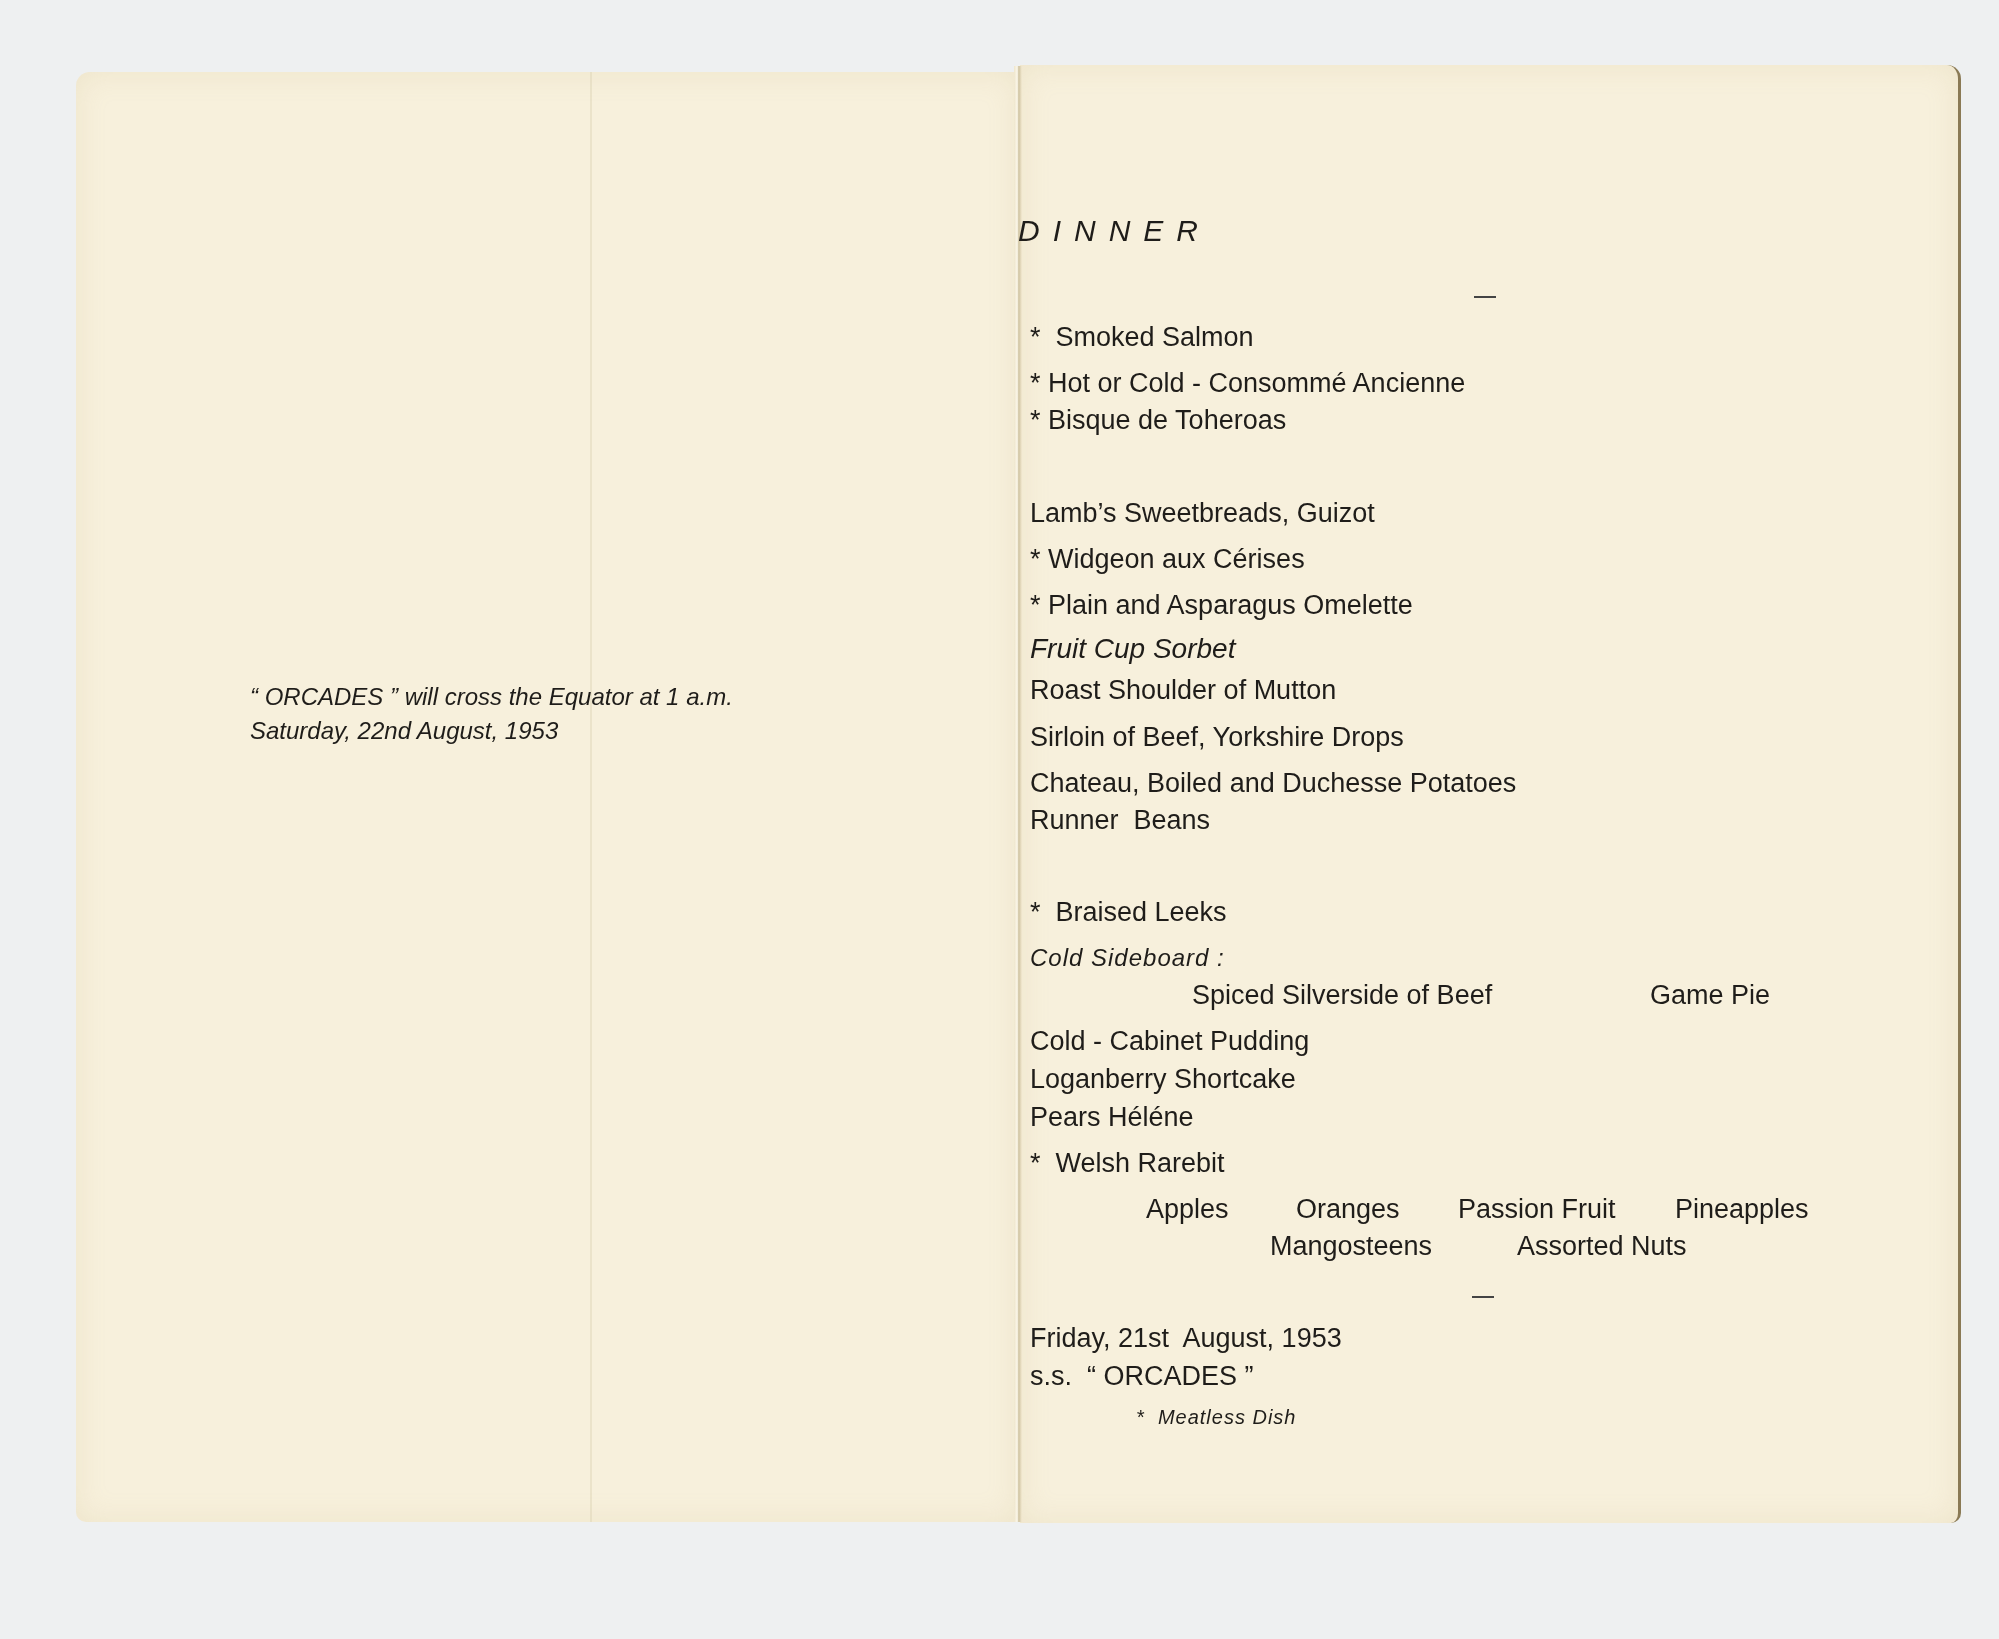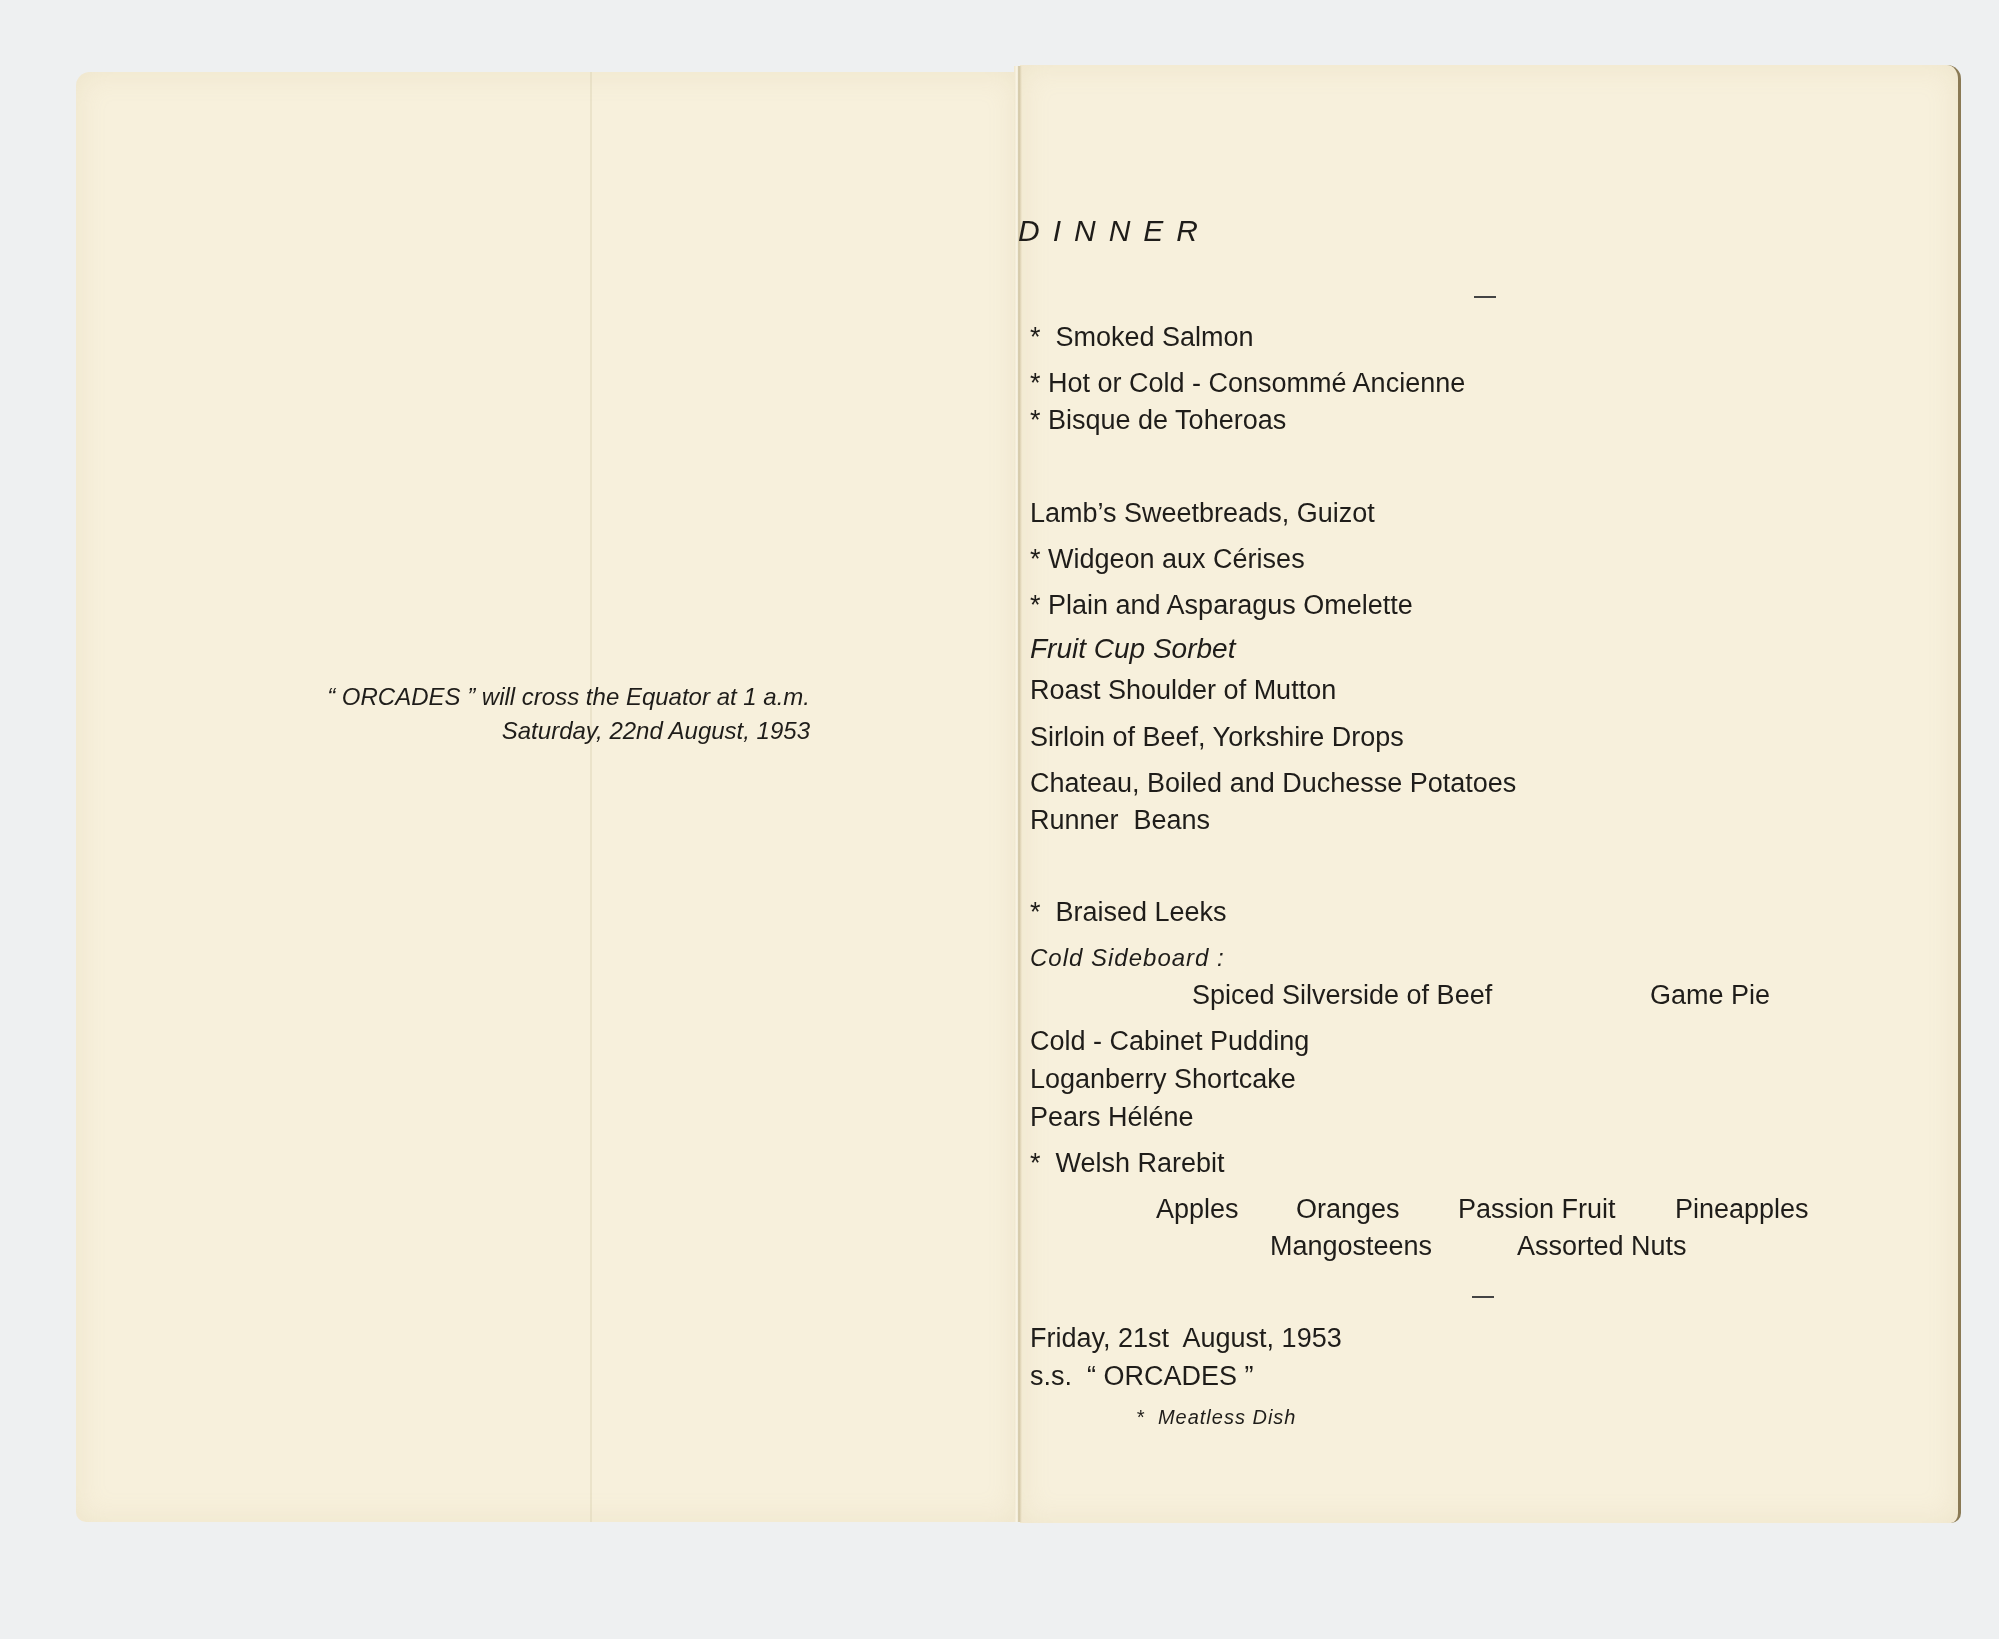--- a/index.html
+++ b/index.html
@@ -18,21 +18,21 @@
     border-right:3px solid #8a7a55; }
   .fold {
     position:absolute; left:1014px; top:66px; width:8px; height:1456px;
     background:linear-gradient(90deg,#efe6cc,#fbf7ea 40%,#cfc3a0 60%,#f3ead2);
   }
   .crease { position:absolute; left:590px; top:72px; width:2px; height:1450px;
     background:rgba(220,210,180,0.45); }
   .line { position:absolute; left:0; width:100%; text-align:left; white-space:pre; }
   .c { font-size:27px; line-height:30px; }
   .i { font-style:italic; }
-  .note { position:absolute; left:250px; top:680px; width:560px; text-align:right; font-size:24px; line-height:34px; font-style:italic; }
+  .note { position:absolute; left:250px; top:680px; width:560px; text-align:left; font-size:24px; line-height:34px; font-style:italic; }
   .r { position:absolute; left:1030px; width:910px; }
   .title { font-style:italic; font-size:30px; letter-spacing:13px; }
   .dash { position:absolute; width:22px; height:2px; background:#444; }
   .row { position:absolute; display:flex; font-size:27px; white-space:pre; }
 </style>
 </head>
 <body>
 
 <div class="page left"></div>
 <div class="page right"></div>
@@ -63,21 +63,21 @@
   <div class="line i" style="top:944px;font-size:24px;line-height:28px;letter-spacing:1px">Cold Sideboard :</div>
 
   <div class="row" style="top:980px;left:162px">Spiced Silverside of Beef</div>
   <div class="row" style="top:980px;left:620px">Game Pie</div>
 
   <div class="line c" style="top:1026px">Cold - Cabinet Pudding</div>
   <div class="line c" style="top:1064px">Loganberry Shortcake</div>
   <div class="line c" style="top:1102px">Pears Héléne</div>
   <div class="line c" style="top:1148px">*  Welsh Rarebit</div>
 
-  <div class="row" style="top:1194px;left:126px">Apples</div>
+  <div class="row" style="top:1194px;left:116px">Apples</div>
   <div class="row" style="top:1194px;left:266px">Oranges</div>
   <div class="row" style="top:1194px;left:428px">Passion Fruit</div>
   <div class="row" style="top:1194px;left:645px">Pineapples</div>
   <div class="row" style="top:1231px;left:240px">Mangosteens</div>
   <div class="row" style="top:1231px;left:487px">Assorted Nuts</div>
 
   <div class="dash" style="top:1296px;left:442px"></div>
   <div class="line c" style="top:1323px">Friday, 21st  August, 1953</div>
   <div class="line c" style="top:1361px">s.s.  “ ORCADES ”</div>
   <div class="row i" style="top:1406px;left:106px;font-size:20px;letter-spacing:1px">*  Meatless Dish</div>

